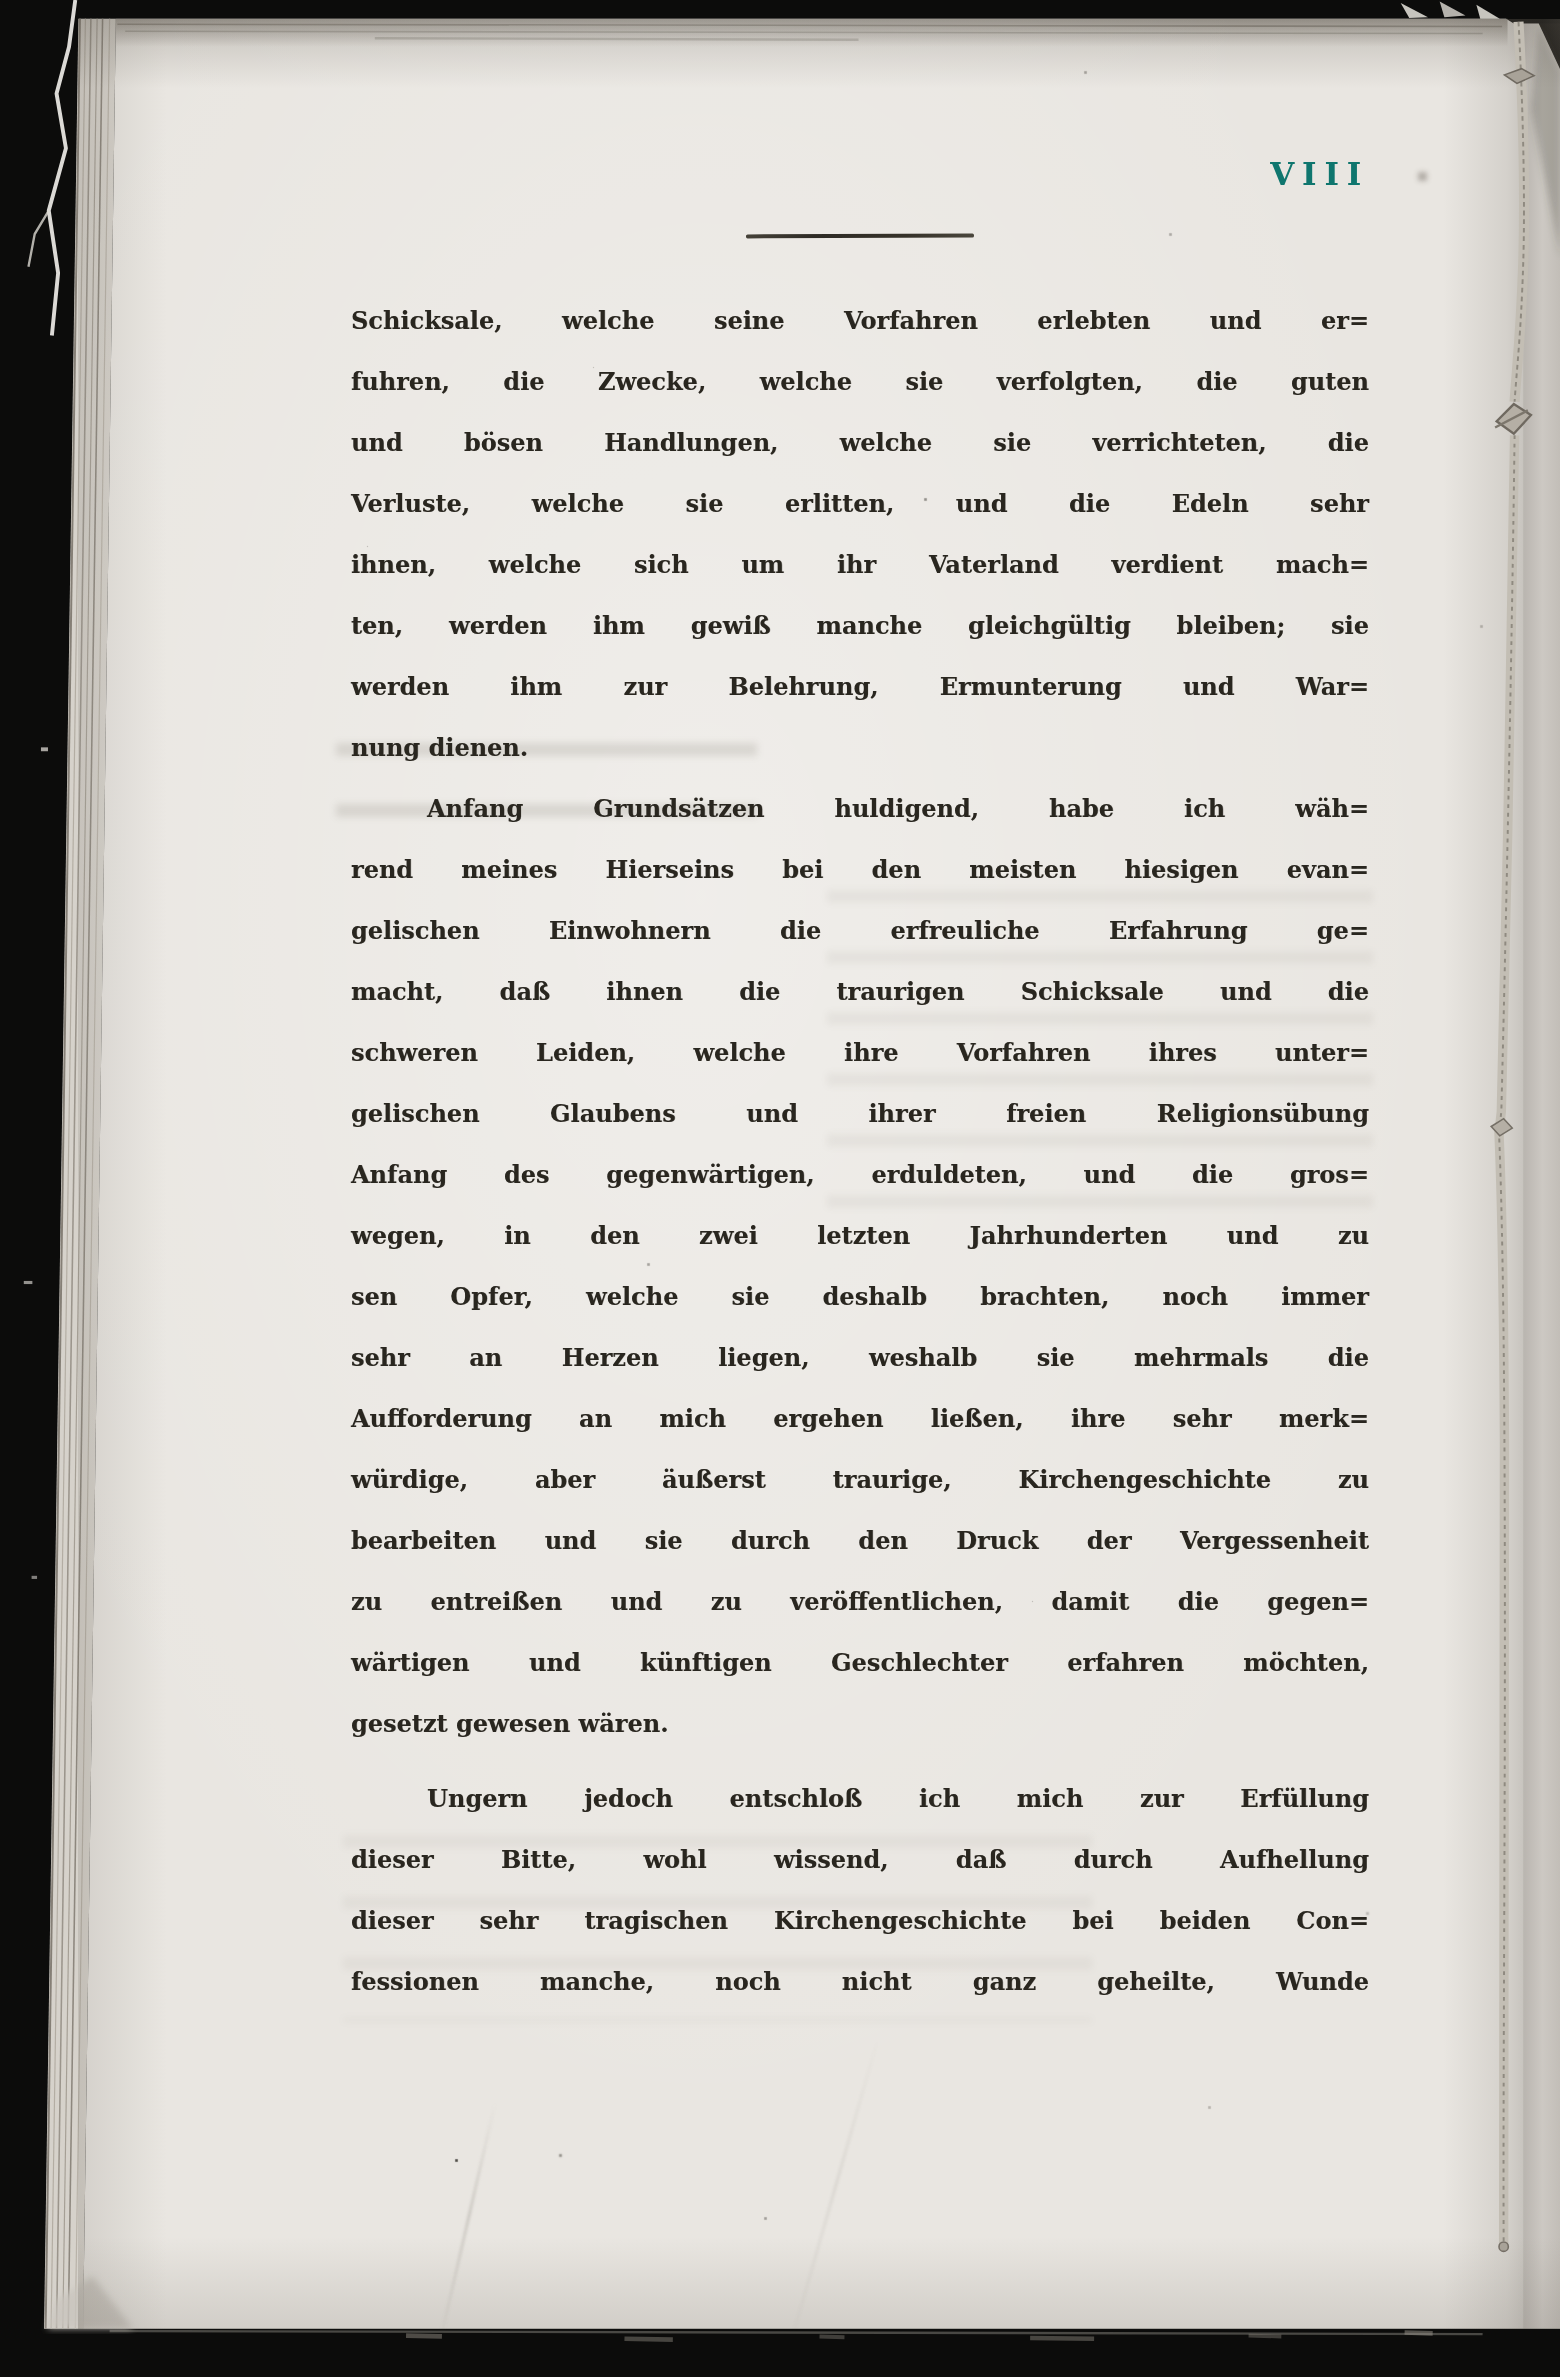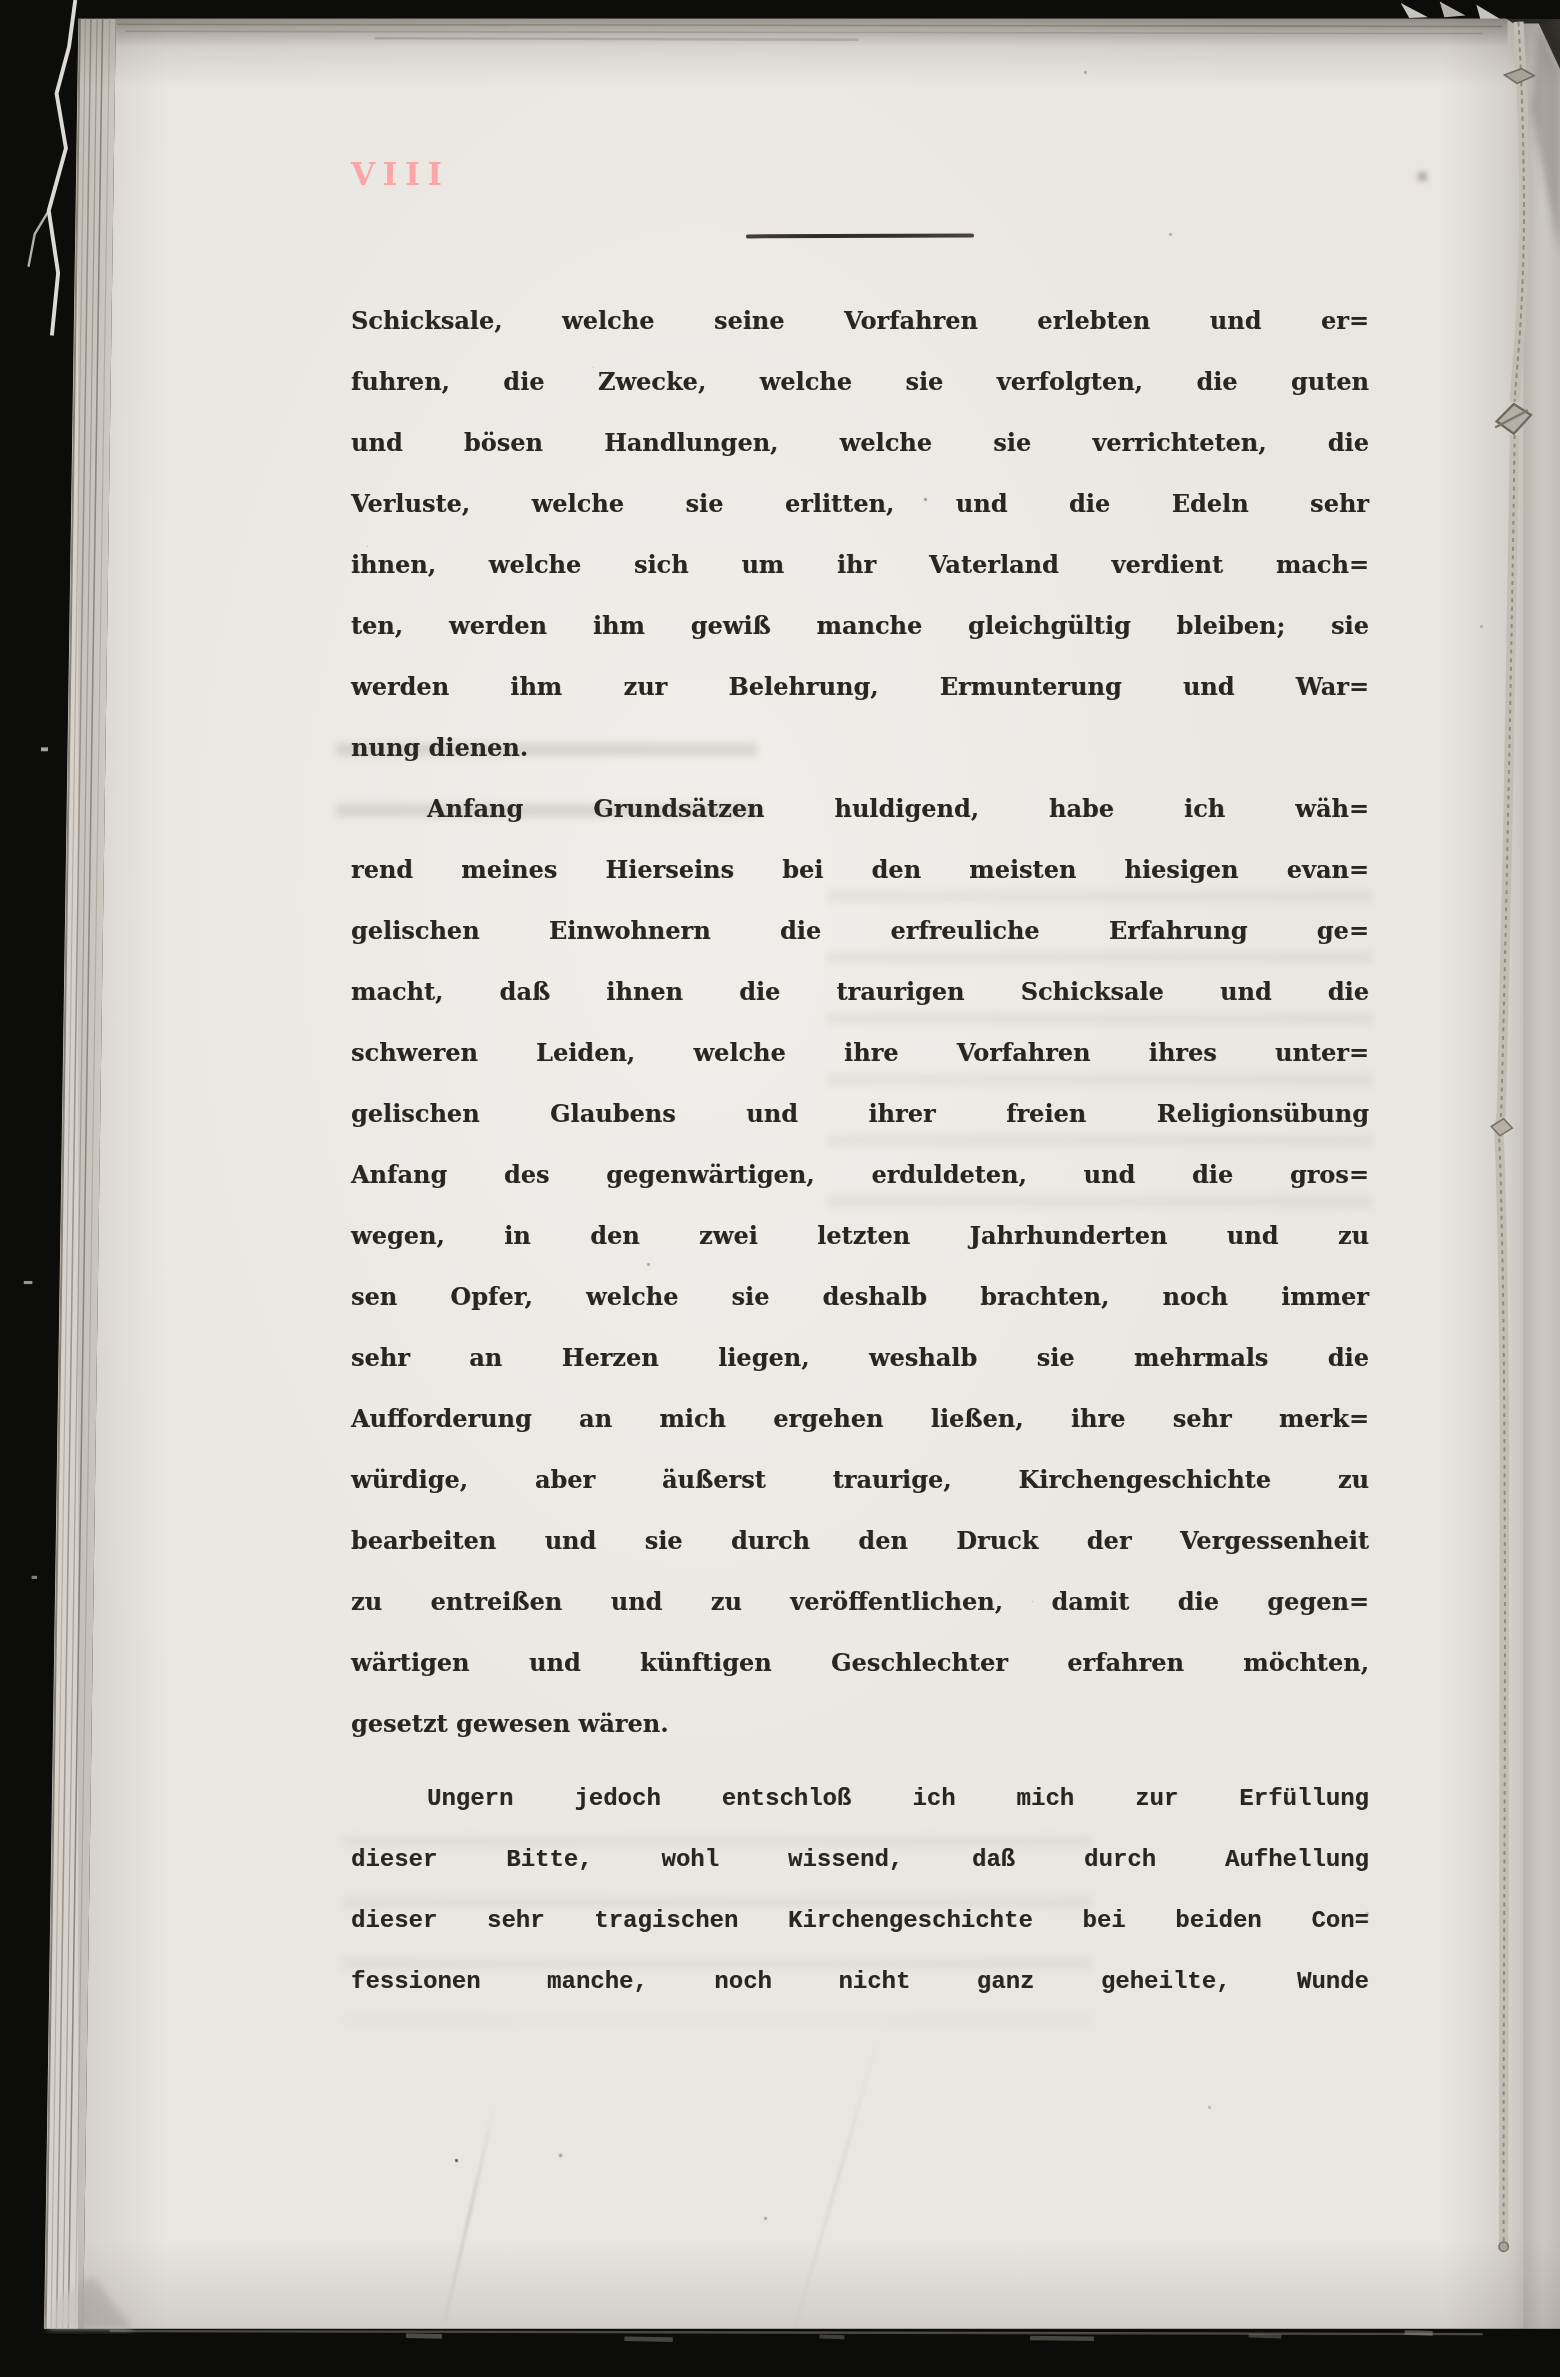--- a/index.html
+++ b/index.html
@@ -43,29 +43,29 @@
       593px 367px 0.8px 0 rgba(60,55,48,.3),
       1209px 2107px 0.8px 0.8px rgba(60,55,48,.3);}
 
   
   .crease{position:absolute;pointer-events:none;filter:blur(1.6px);background:linear-gradient(rgba(100,95,85,0),rgba(100,95,85,.32),rgba(100,95,85,.05));}
   .crease.c1{left:468px;top:2099px;width:2.3px;height:234px;transform:rotate(13deg);}
   .crease.c2{left:835px;top:2029px;width:2.3px;height:312px;transform:rotate(16deg);opacity:.5;}
 
   
   .content{position:absolute;left:351px;top:0;width:1018px;color:var(--ink,#29261f);}
-  .pagenum{position:absolute;left:0;top:156px;width:100%;text-align:left;
-    font-size:31px;font-weight:700;letter-spacing:7.8px;color:#fca5a5;}
+  .pagenum{position:absolute;left:0;top:156px;width:100%;text-align:right;
+    font-size:31px;font-weight:700;letter-spacing:7.8px;color:#0f766e;}
   .rule{position:absolute;left:395px;top:234px;width:228px;height:3.9px;border-radius:1.6px;
     background:linear-gradient(to right,#454138,#2e2b25 30%,#363229 70%,#4a463c);transform:rotate(-.2deg);}
   .textblock{position:absolute;left:0;top:290px;width:1018px;
     font-size:24px;font-weight:700;line-height:61px;
     text-shadow:0.4px 0.4px 0 rgba(43,40,33,.38);}
   .para{margin:0;}
-  .para.p3{margin-top:14px;font-family:Liberation Mono, monospace;}
+  .para.p3{margin-top:14px;}
   .line{text-align:justify;text-align-last:justify;height:61px;}
   .line.last{text-align-last:left;}
   .line.indent{text-indent:76px;}
 </style>
 </head>
 <body>
 
 <div class="scan">
 
   <svg width="1561" height="2377" viewBox="0 0 2000 3047">

